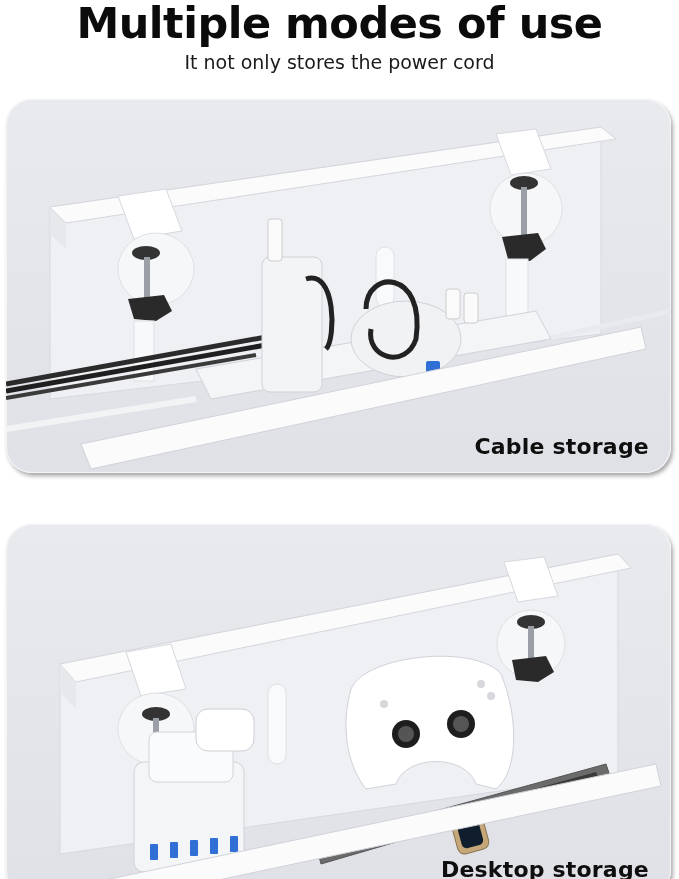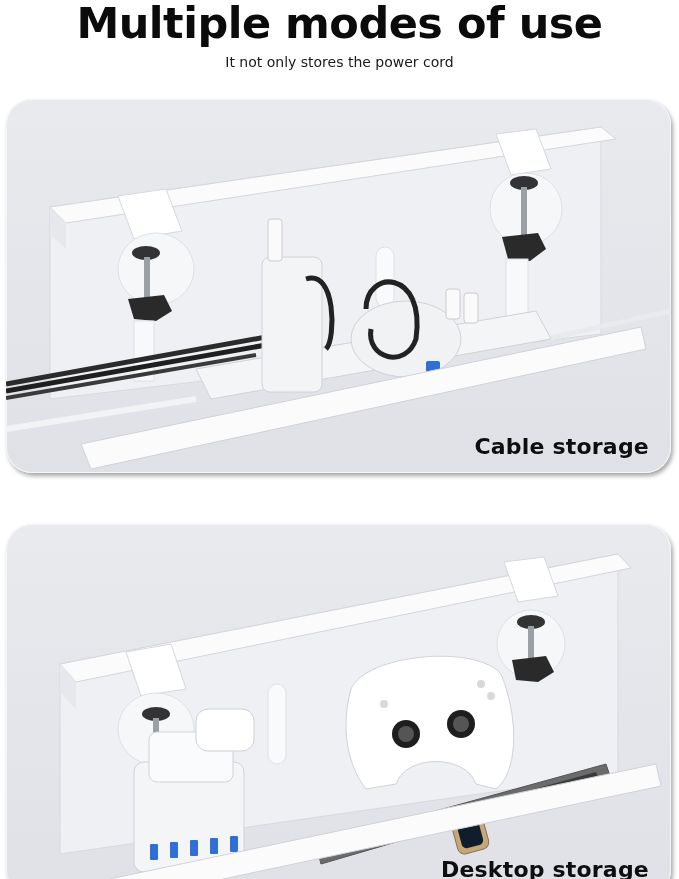--- a/index.html
+++ b/index.html
@@ -1,18 +1,18 @@
 <!DOCTYPE html>
 <html><head>
 <meta charset="utf-8">
 <style>
   html, body { margin:0; padding:0; }
   body { width:679px; height:879px; background:#ffffff; position:relative; overflow:hidden; font-family:"DejaVu Sans","Liberation Sans",sans-serif; }
   .headline { position:absolute; left:0; top:-2px; width:679px; text-align:center; font-weight:bold; font-size:43px; letter-spacing:-0.5px; color:#0b0b0b; line-height:50px; }
-  .subline { position:absolute; left:0; top:49px; width:679px; text-align:center; font-size:14px; color:#1a1a1a; line-height:26px; }
+  .subline { position:absolute; left:0; top:49px; width:679px; text-align:center; font-size:19px; color:#1a1a1a; line-height:26px; }
   .panel { position:absolute; left:6px; width:665px; border-radius:26px; background:linear-gradient(180deg,#e9eaee 0%,#dfe1e6 100%); box-shadow: 2px 3px 4px rgba(0,0,0,0.35), inset 0 0 0 1px #f4f5f7; overflow:hidden; }
   .panel-1 { top:99px; height:374px; }
   .panel-2 { top:524px; height:372px; }
   .panel svg { position:absolute; left:0; top:0; }
   .caption { position:absolute; right:22px; bottom:14px; font-weight:bold; font-size:22px; color:#0e0e0e; letter-spacing:0.2px; }
 </style>
 </head>
 <body>
 
 <div class="headline">Multiple modes of use</div>

